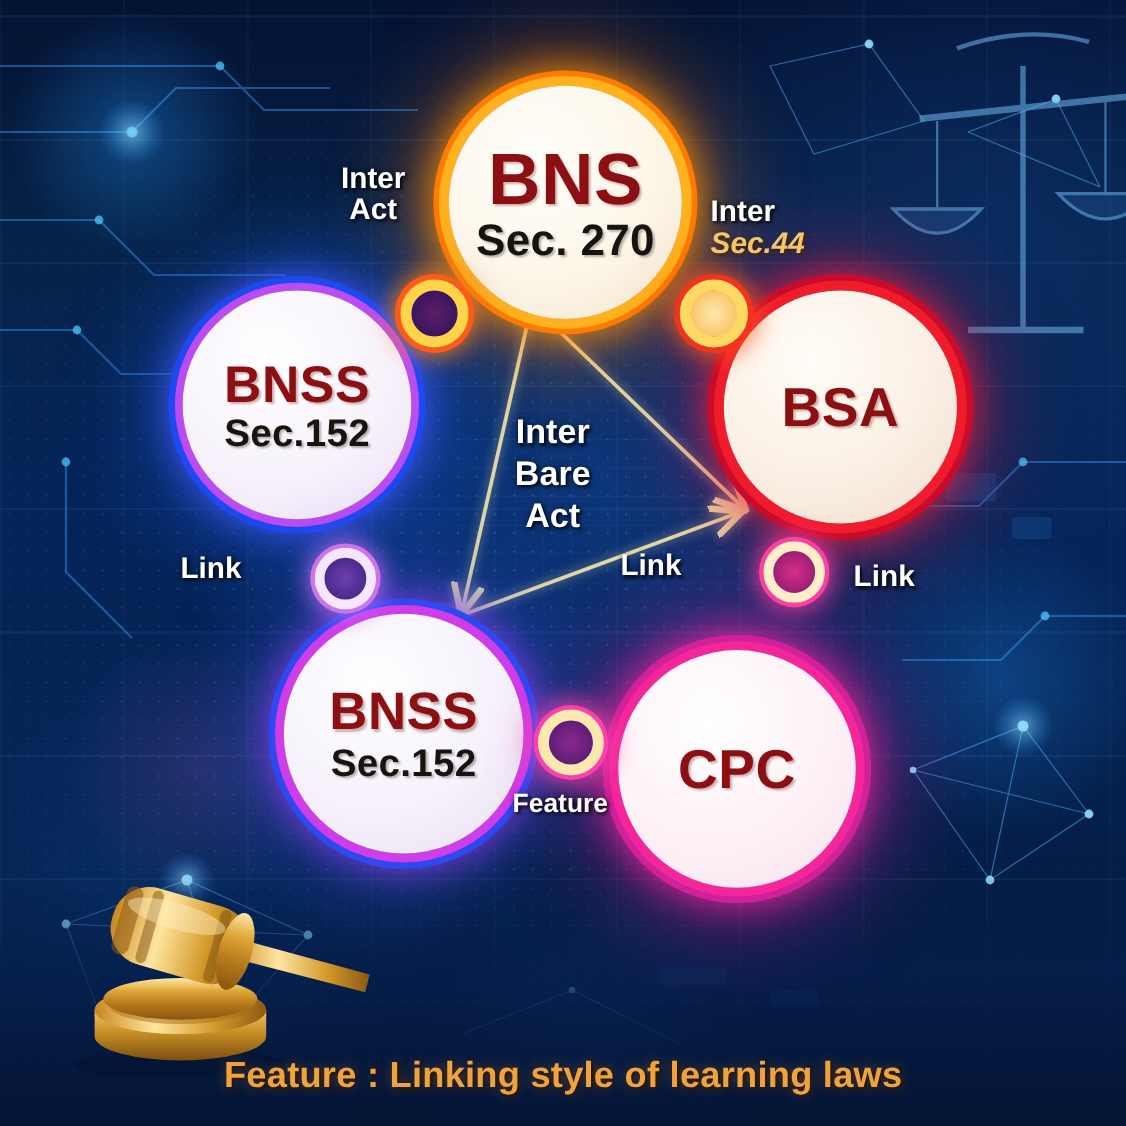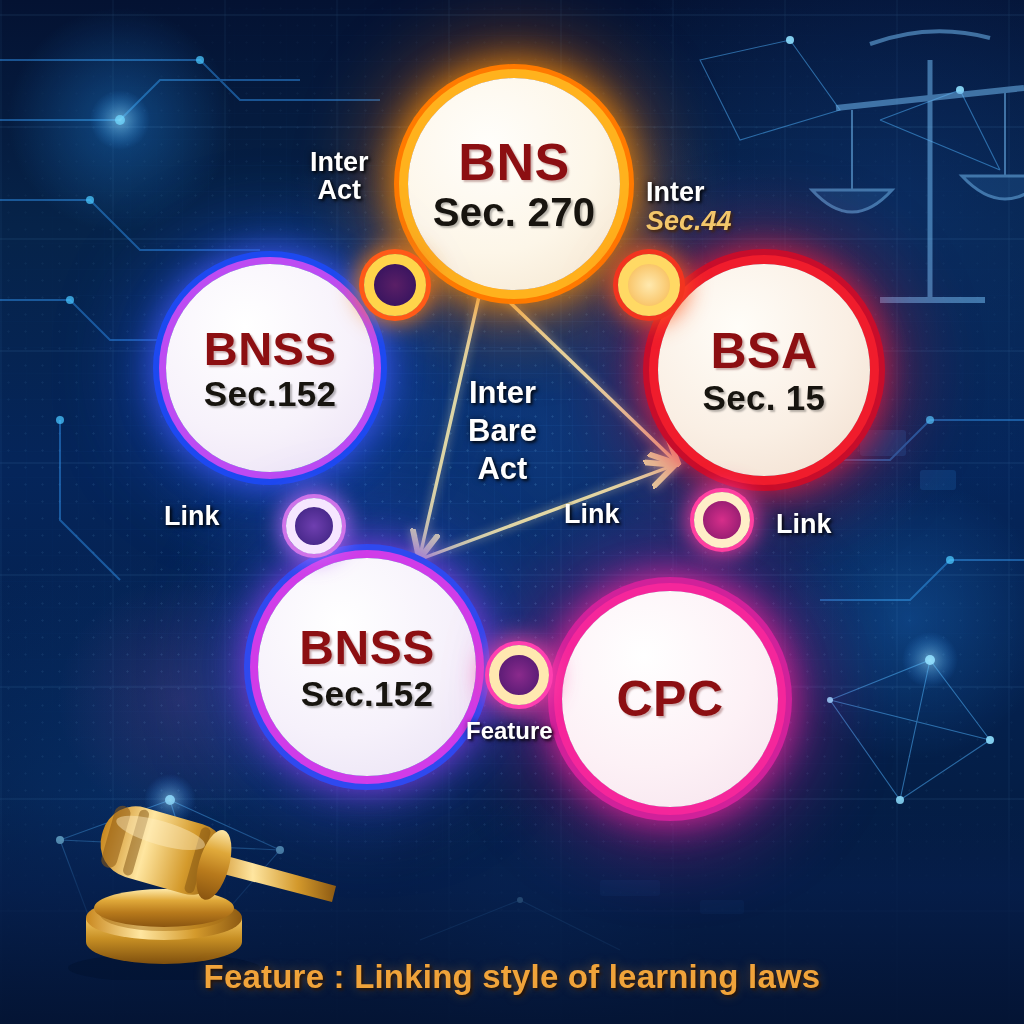--- a/index.html
+++ b/index.html
@@ -274,38 +274,37 @@
       <rect x="86" y="26" width="10" height="68" rx="5" fill="#7d4f0f" opacity=".5"></rect>
       <rect x="150" y="26" width="10" height="68" rx="5" fill="#7d4f0f" opacity=".5"></rect>
       <ellipse cx="172" cy="60" rx="15" ry="36" fill="url(#gav1)"></ellipse>
       <ellipse cx="112" cy="44" rx="46" ry="12" fill="#ffeec0" opacity=".45"></ellipse>
     </g>
   </svg>
 
   <div class="node" id="node-bns">
     <div class="disc"></div>
     <div class="txt">
-      <div class="abbr" style="font-size:52px">BNS</div>
+      <div class="abbr" style="font-size:66px">BNS</div>
       <div class="sec" style="font-size:40px">Sec. 270</div>
     </div>
   </div>
 
   <div class="node" id="node-bnss-left">
     <div class="disc"></div>
     <div class="txt">
       <div class="abbr" style="font-size:47px">BNSS</div>
       <div class="sec" style="font-size:35px">Sec.152</div>
     </div>
   </div>
 
   <div class="node" id="node-bsa">
     <div class="disc"></div>
     <div class="txt">
       <div class="abbr" style="font-size:50px">BSA</div>
-      <div class="sec" style="font-size:35px">Sec. 15</div>
     </div>
   </div>
 
   <div class="node" id="node-bnss-bottom">
     <div class="disc"></div>
     <div class="txt">
       <div class="abbr" style="font-size:48px">BNSS</div>
       <div class="sec" style="font-size:35px">Sec.152</div>
     </div>
   </div>

